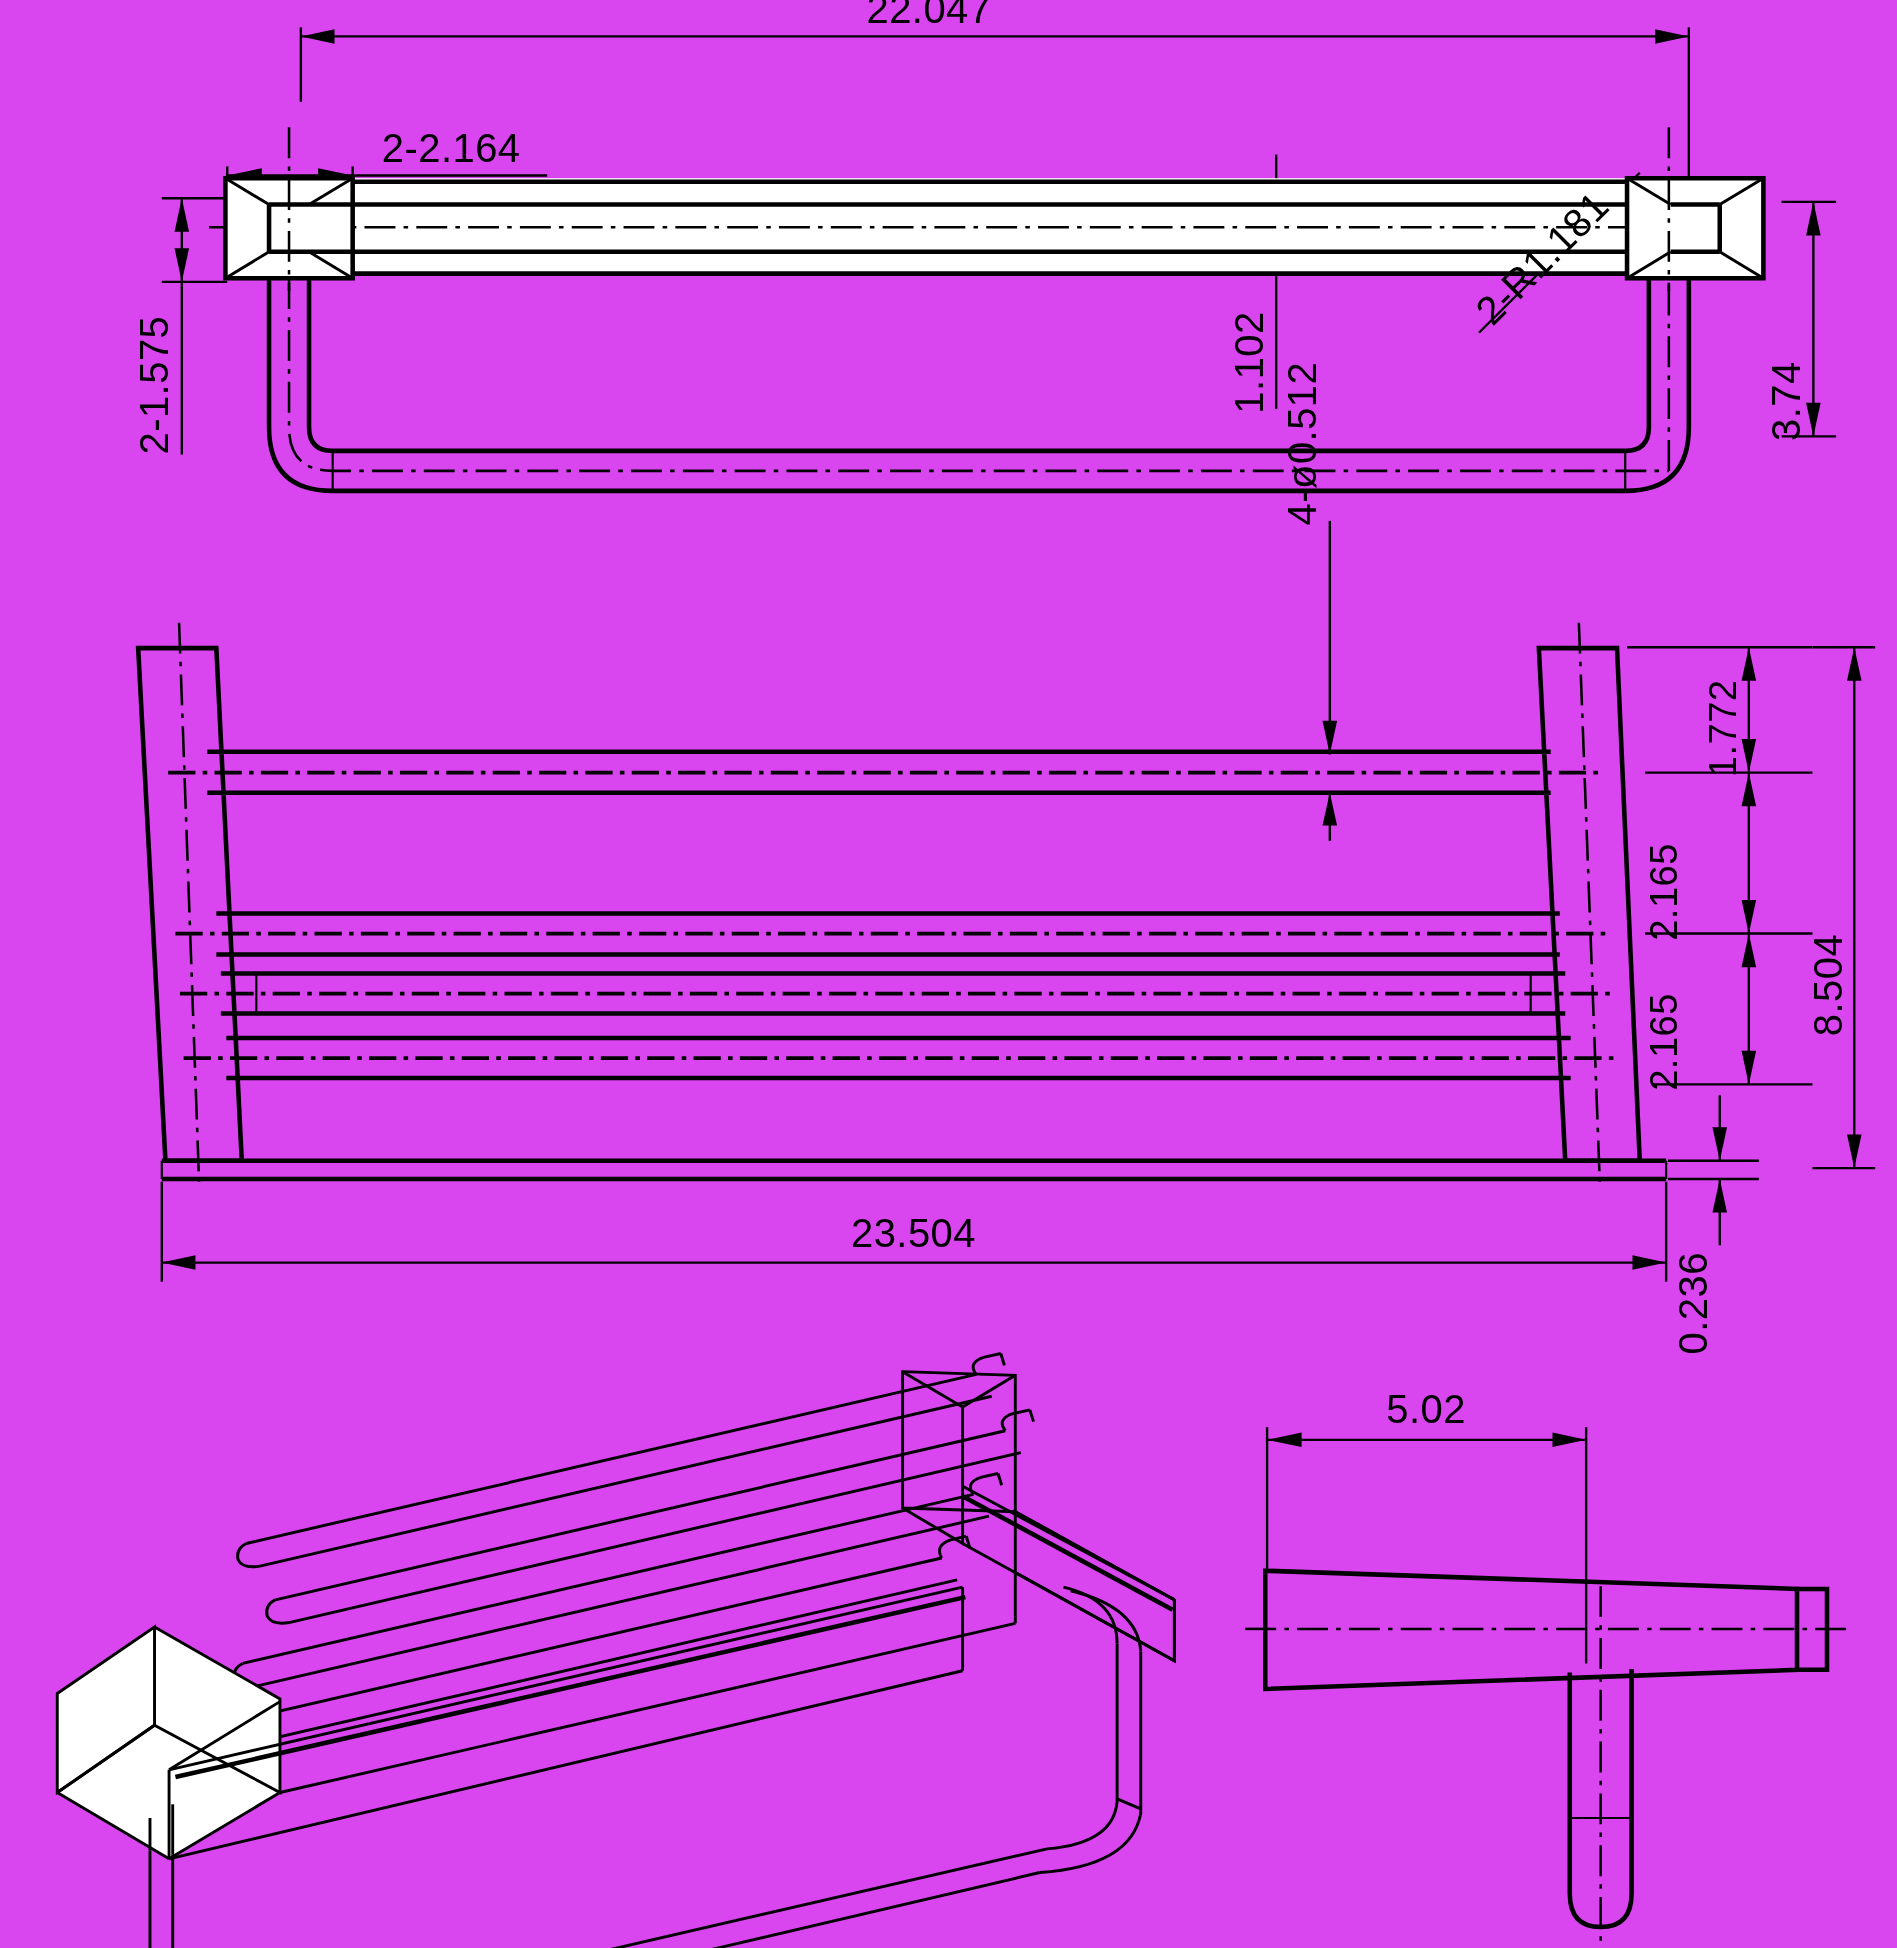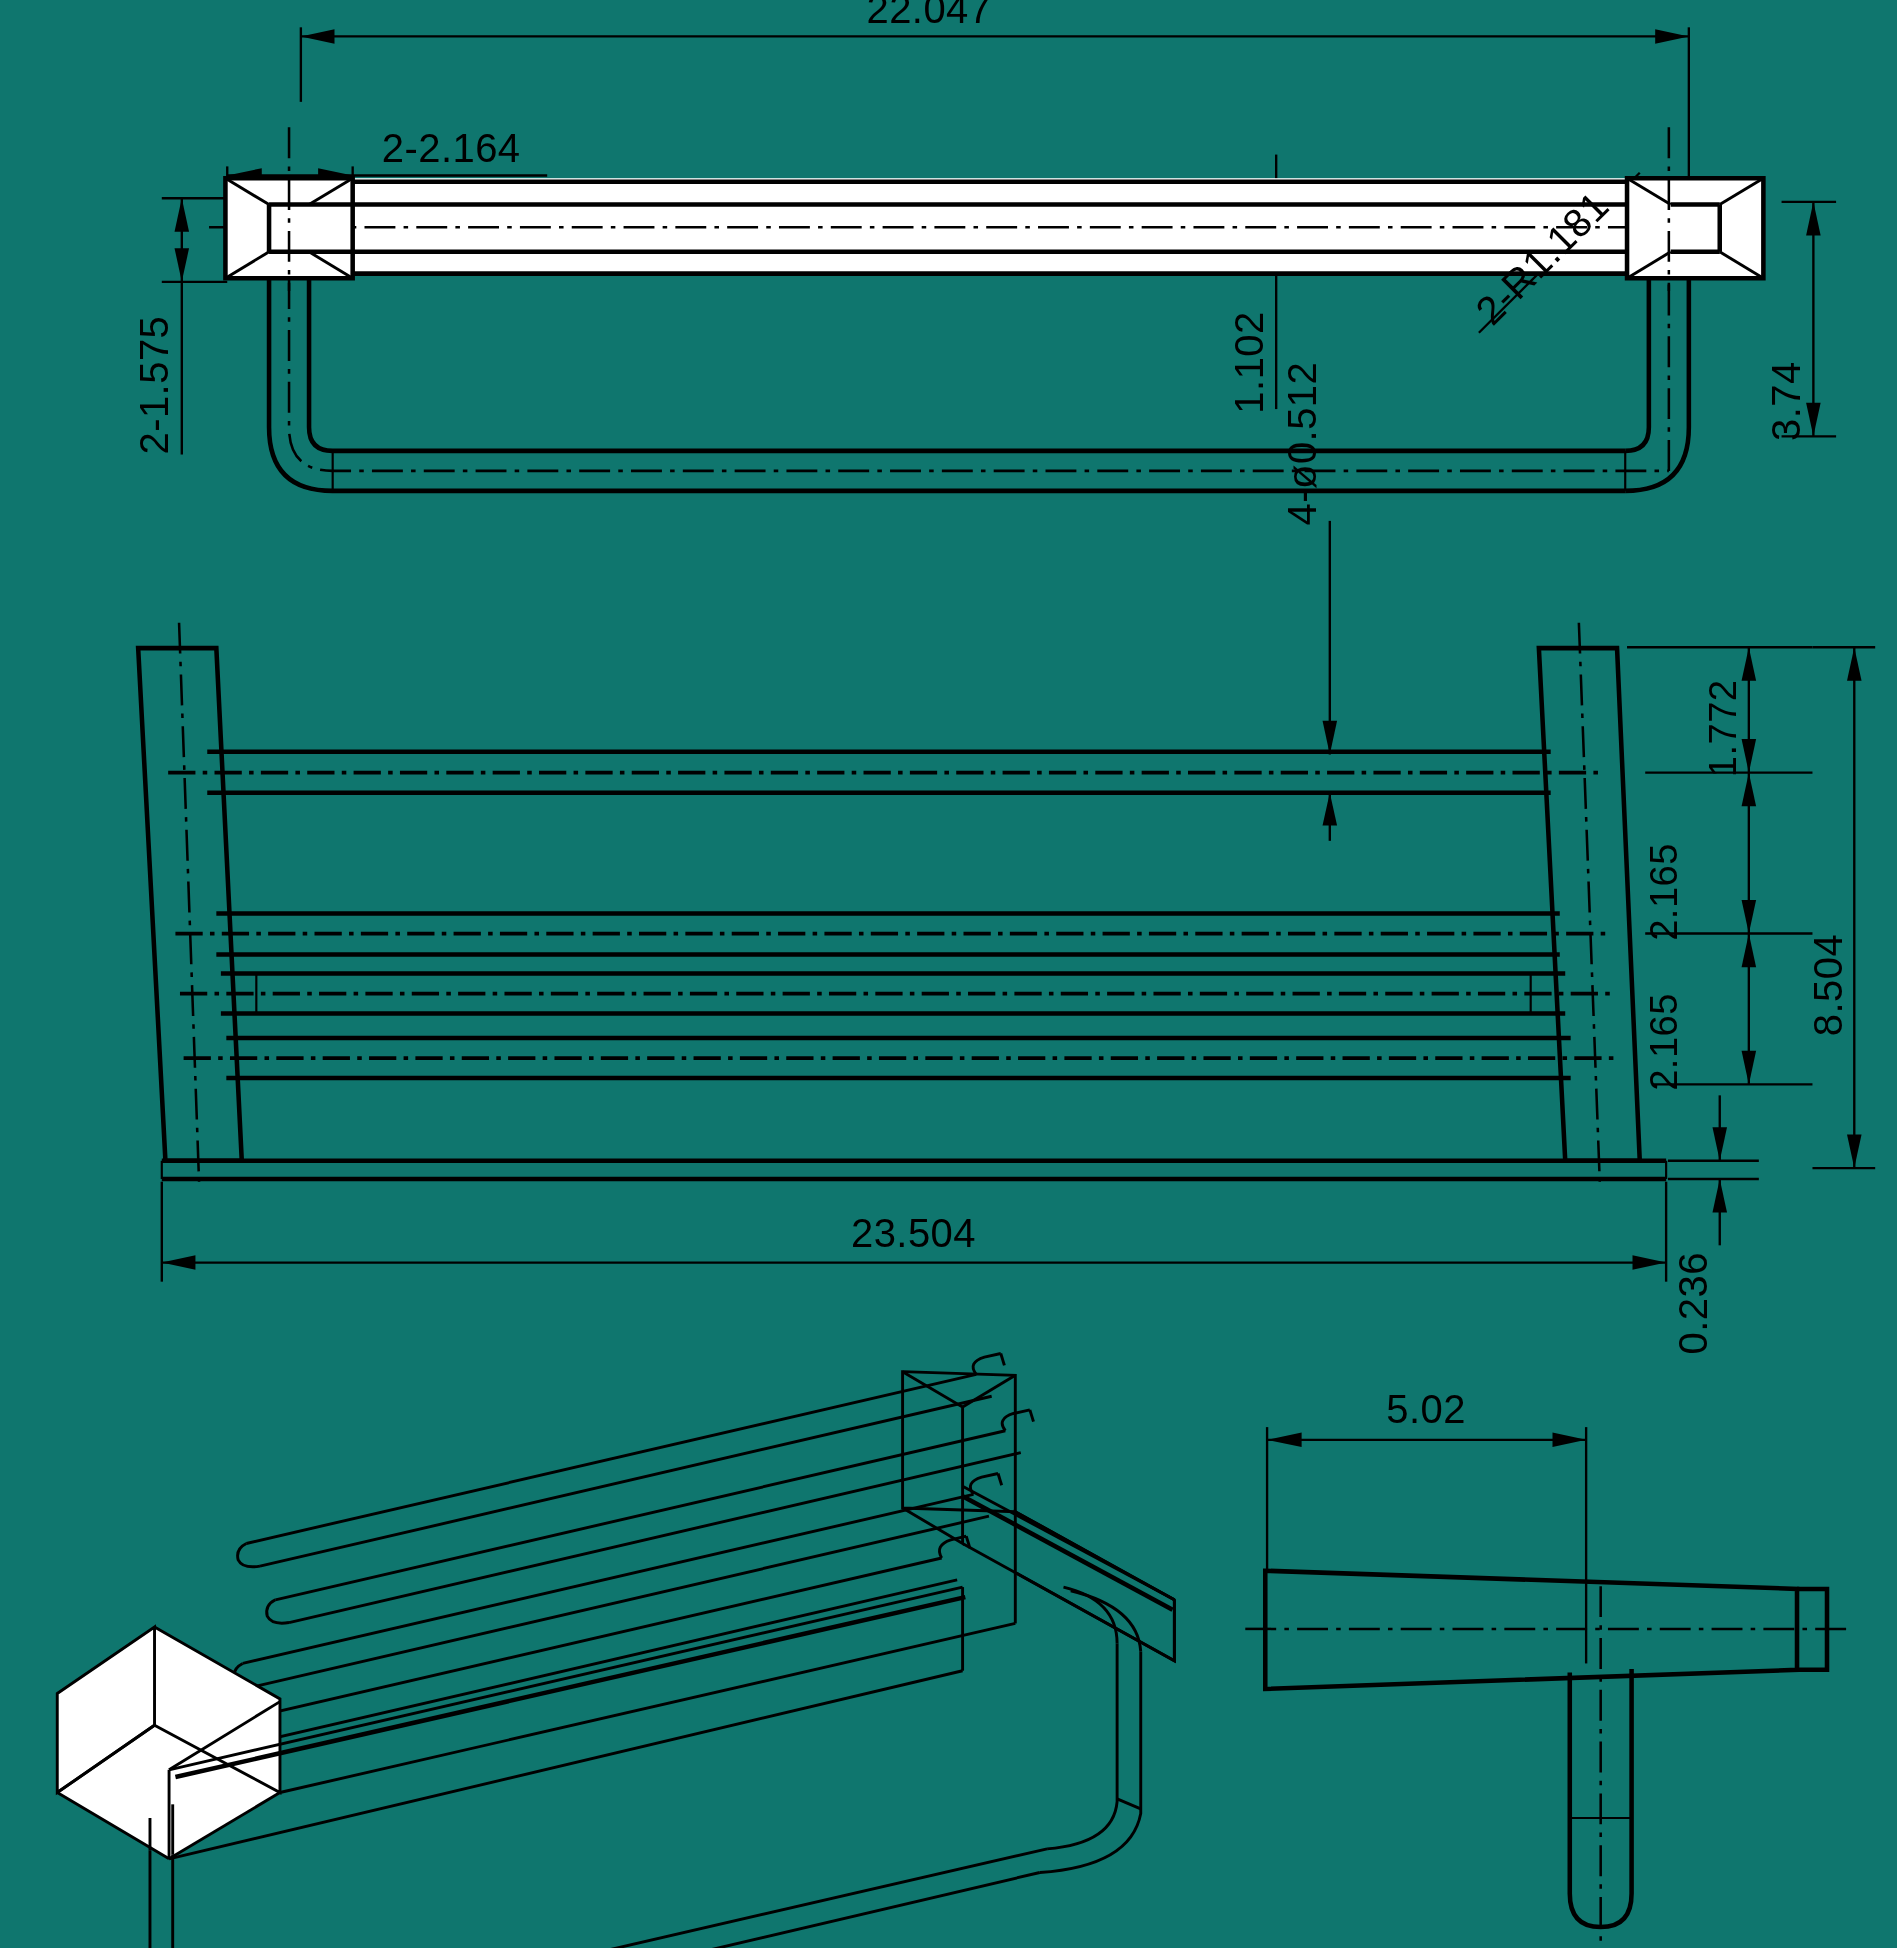--- a/index.html
+++ b/index.html
@@ -7,21 +7,21 @@
     padding: 0;
     background: #ffffff;
   }
   body {
     font-family: "Liberation Sans", sans-serif;
   }
   #sheet {
     position: relative;
     width: 1897px;
     height: 1948px;
-    background: #0f766e;
+    background: #d946ef;
     overflow: hidden;
   }
   #sheet svg {
     position: absolute;
     top: 0;
     left: 0;
     width: 1897px;
     height: 1948px;
   }
   .ol { fill: none; stroke: #000000; stroke-width: 5; stroke-linecap: butt; stroke-linejoin: miter; }

